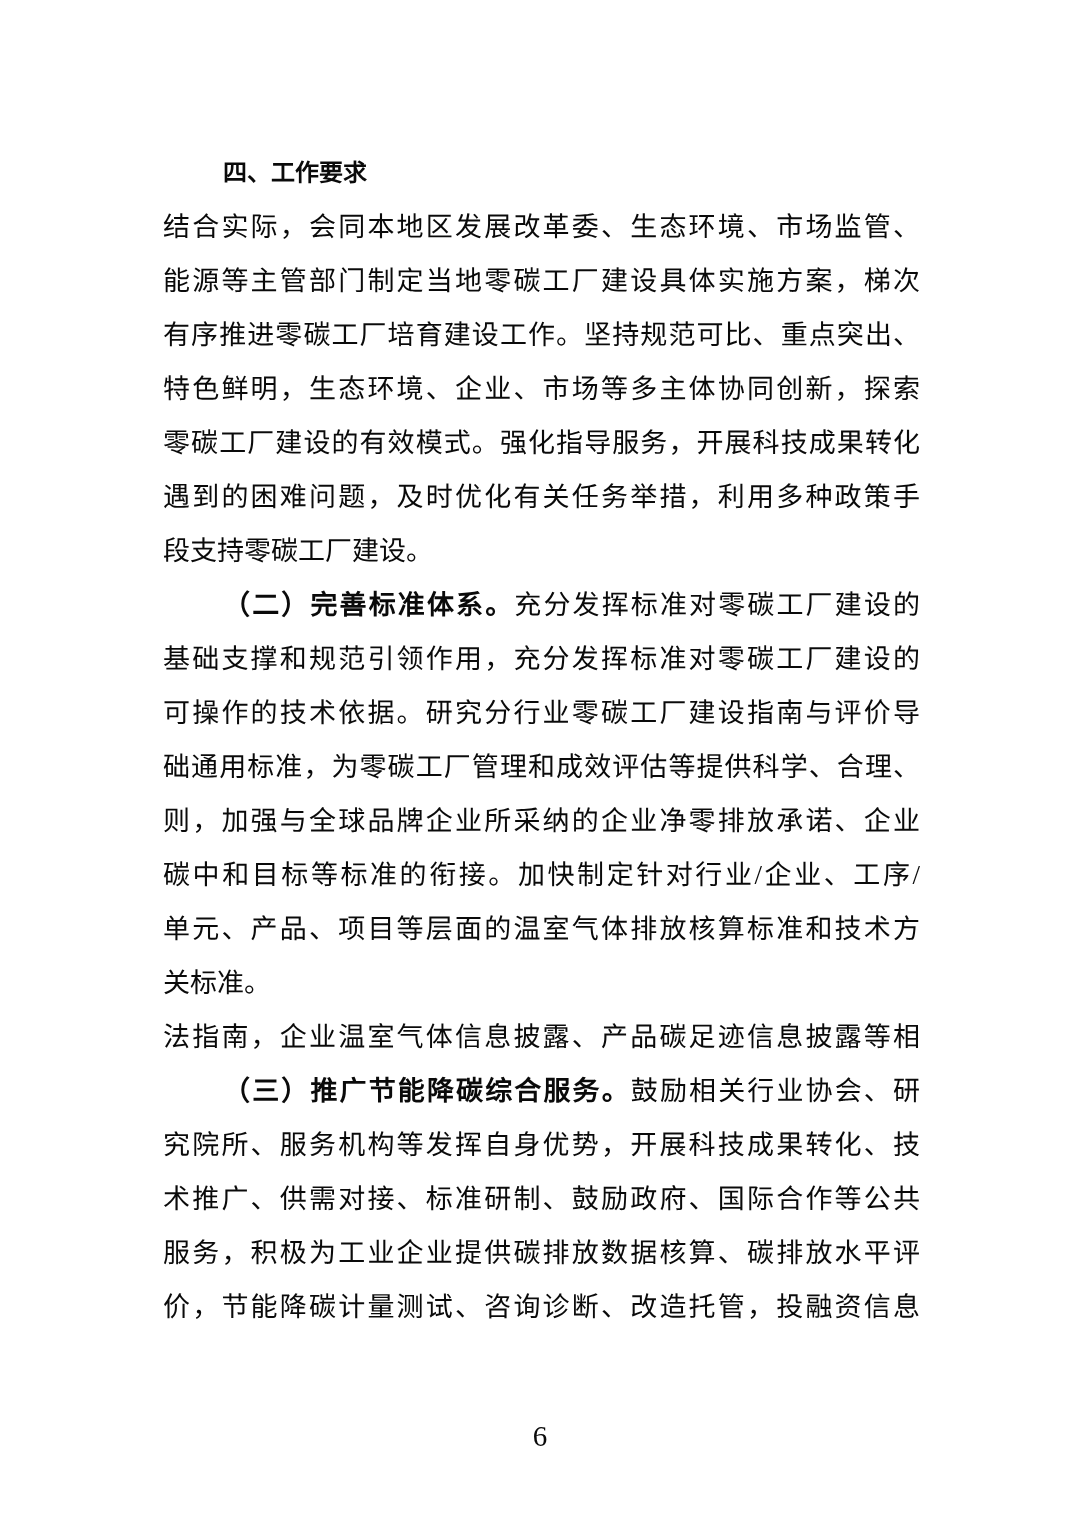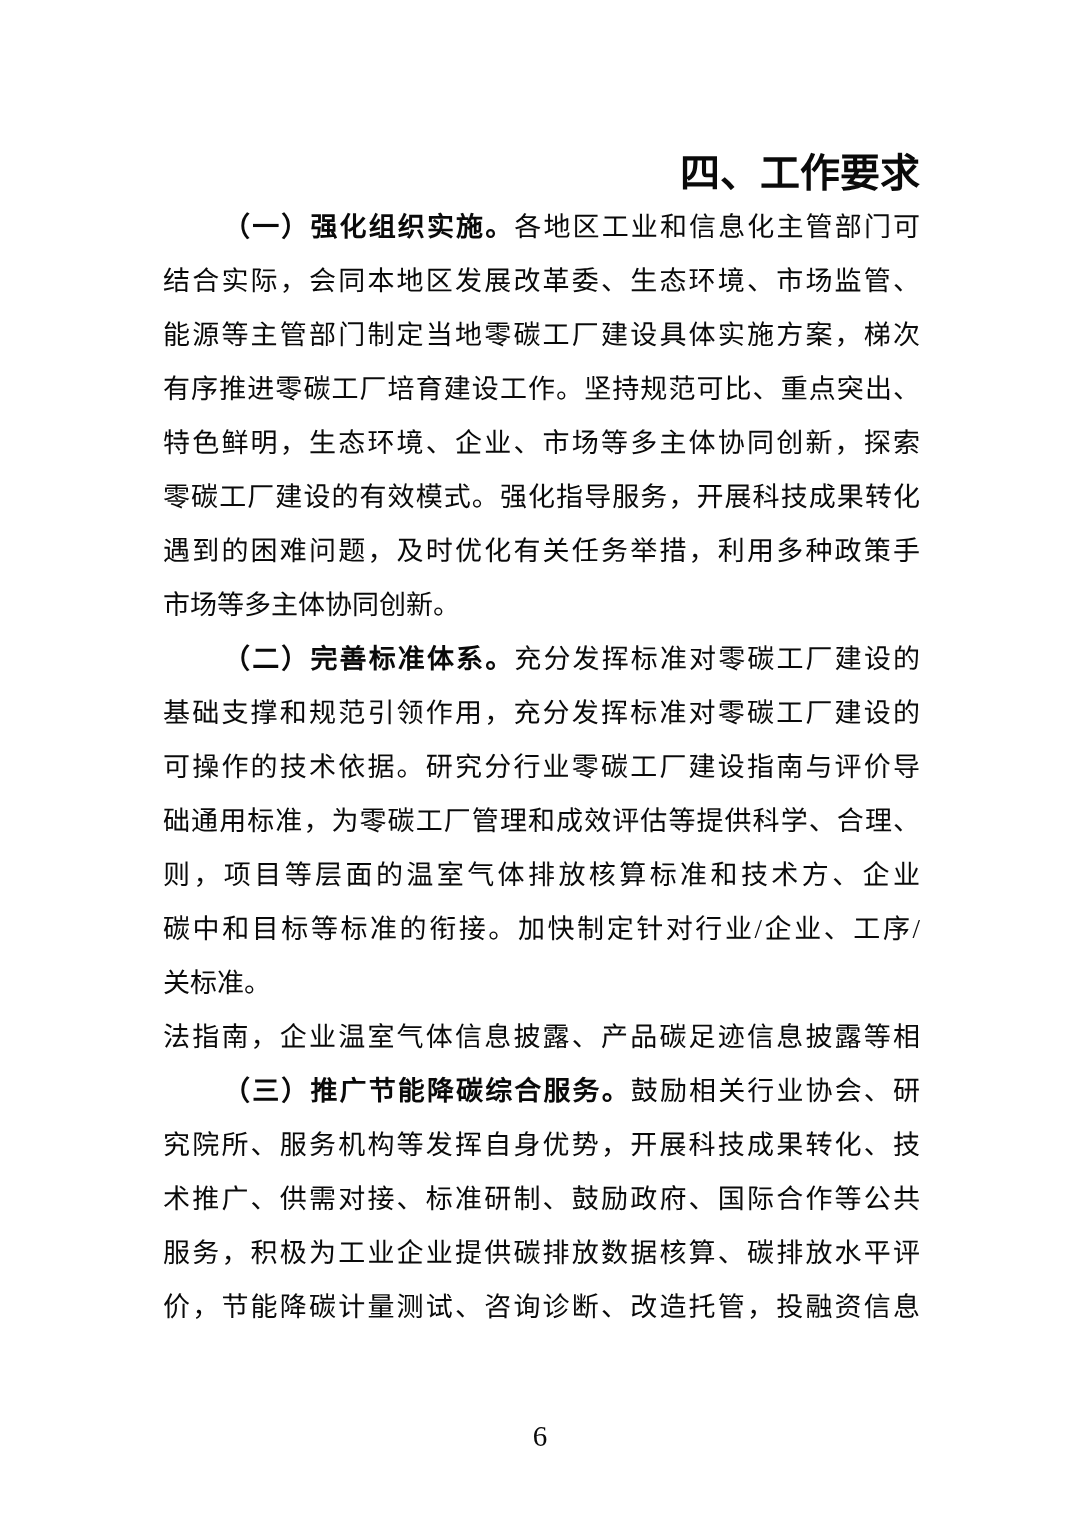--- a/index.html
+++ b/index.html
@@ -16,25 +16,25 @@
     position: absolute;
     left: 163px;
     top: 146px;
     width: 757px;
     font-size: 27px;
     line-height: 54px;
   }
   .heading {
     margin: 0;
     font-family: "Liberation Sans", sans-serif;
-    font-size: 40px;
+    font-size: 24px;
     font-weight: 700;
     line-height: 54px;
     text-indent: 60px;
-    text-align: right;
+    text-align: left;
   }
   .para { margin: 0; padding: 0; }
   .line {
     height: 54px;
     text-align: justify;
     text-align-last: justify;
     text-justify: inter-character;
     white-space: normal;
     overflow: hidden;
   }
@@ -55,37 +55,37 @@
 </head>
 <body>
 
 <div class="page">
 
   <main class="content">
 
     <h1 class="heading">四、工作要求</h1>
 
     <section class="para">
-      <div class="line first"><span class="lead">（一）强化组织实施。</span><span>各地区工业和信息化主管部门可</span></div>
       <div class="line">结合实际，会同本地区发展改革委、生态环境、市场监管、</div>
       <div class="line">能源等主管部门制定当地零碳工厂建设具体实施方案，梯次</div>
       <div class="line">有序推进零碳工厂培育建设工作。坚持规范可比、重点突出、</div>
       <div class="line">特色鲜明，生态环境、企业、市场等多主体协同创新，探索</div>
       <div class="line">零碳工厂建设的有效模式。强化指导服务，开展科技成果转化</div>
       <div class="line">遇到的困难问题，及时优化有关任务举措，利用多种政策手</div>
-      <div class="line plast">市场等多主体协同创新。</div>
+      <div class="line plast">段支持零碳工厂建设。</div>
     </section>
 
     <section class="para">
       <div class="line first"><span class="lead">（二）完善标准体系。</span><span>充分发挥标准对零碳工厂建设的</span></div>
       <div class="line">基础支撑和规范引领作用，充分发挥标准对零碳工厂建设的</div>
       <div class="line">可操作的技术依据。研究分行业零碳工厂建设指南与评价导</div>
       <div class="line">础通用标准，为零碳工厂管理和成效评估等提供科学、合理、</div>
-      <div class="line">则，项目等层面的温室气体排放核算标准和技术方、企业</div>
+      <div class="line">则，加强与全球品牌企业所采纳的企业净零排放承诺、企业</div>
       <div class="line">碳中和目标等标准的衔接。加快制定针对行业/企业、工序/</div>
+      <div class="line">单元、产品、项目等层面的温室气体排放核算标准和技术方</div>
       <div class="line plast">关标准。</div>
       <div class="line">法指南，企业温室气体信息披露、产品碳足迹信息披露等相</div>
     </section>
 
     <section class="para">
       <div class="line first"><span class="lead">（三）推广节能降碳综合服务。</span><span>鼓励相关行业协会、研</span></div>
       <div class="line">究院所、服务机构等发挥自身优势，开展科技成果转化、技</div>
       <div class="line">术推广、供需对接、标准研制、鼓励政府、国际合作等公共</div>
       <div class="line">服务，积极为工业企业提供碳排放数据核算、碳排放水平评</div>
       <div class="line">价，节能降碳计量测试、咨询诊断、改造托管，投融资信息</div>

